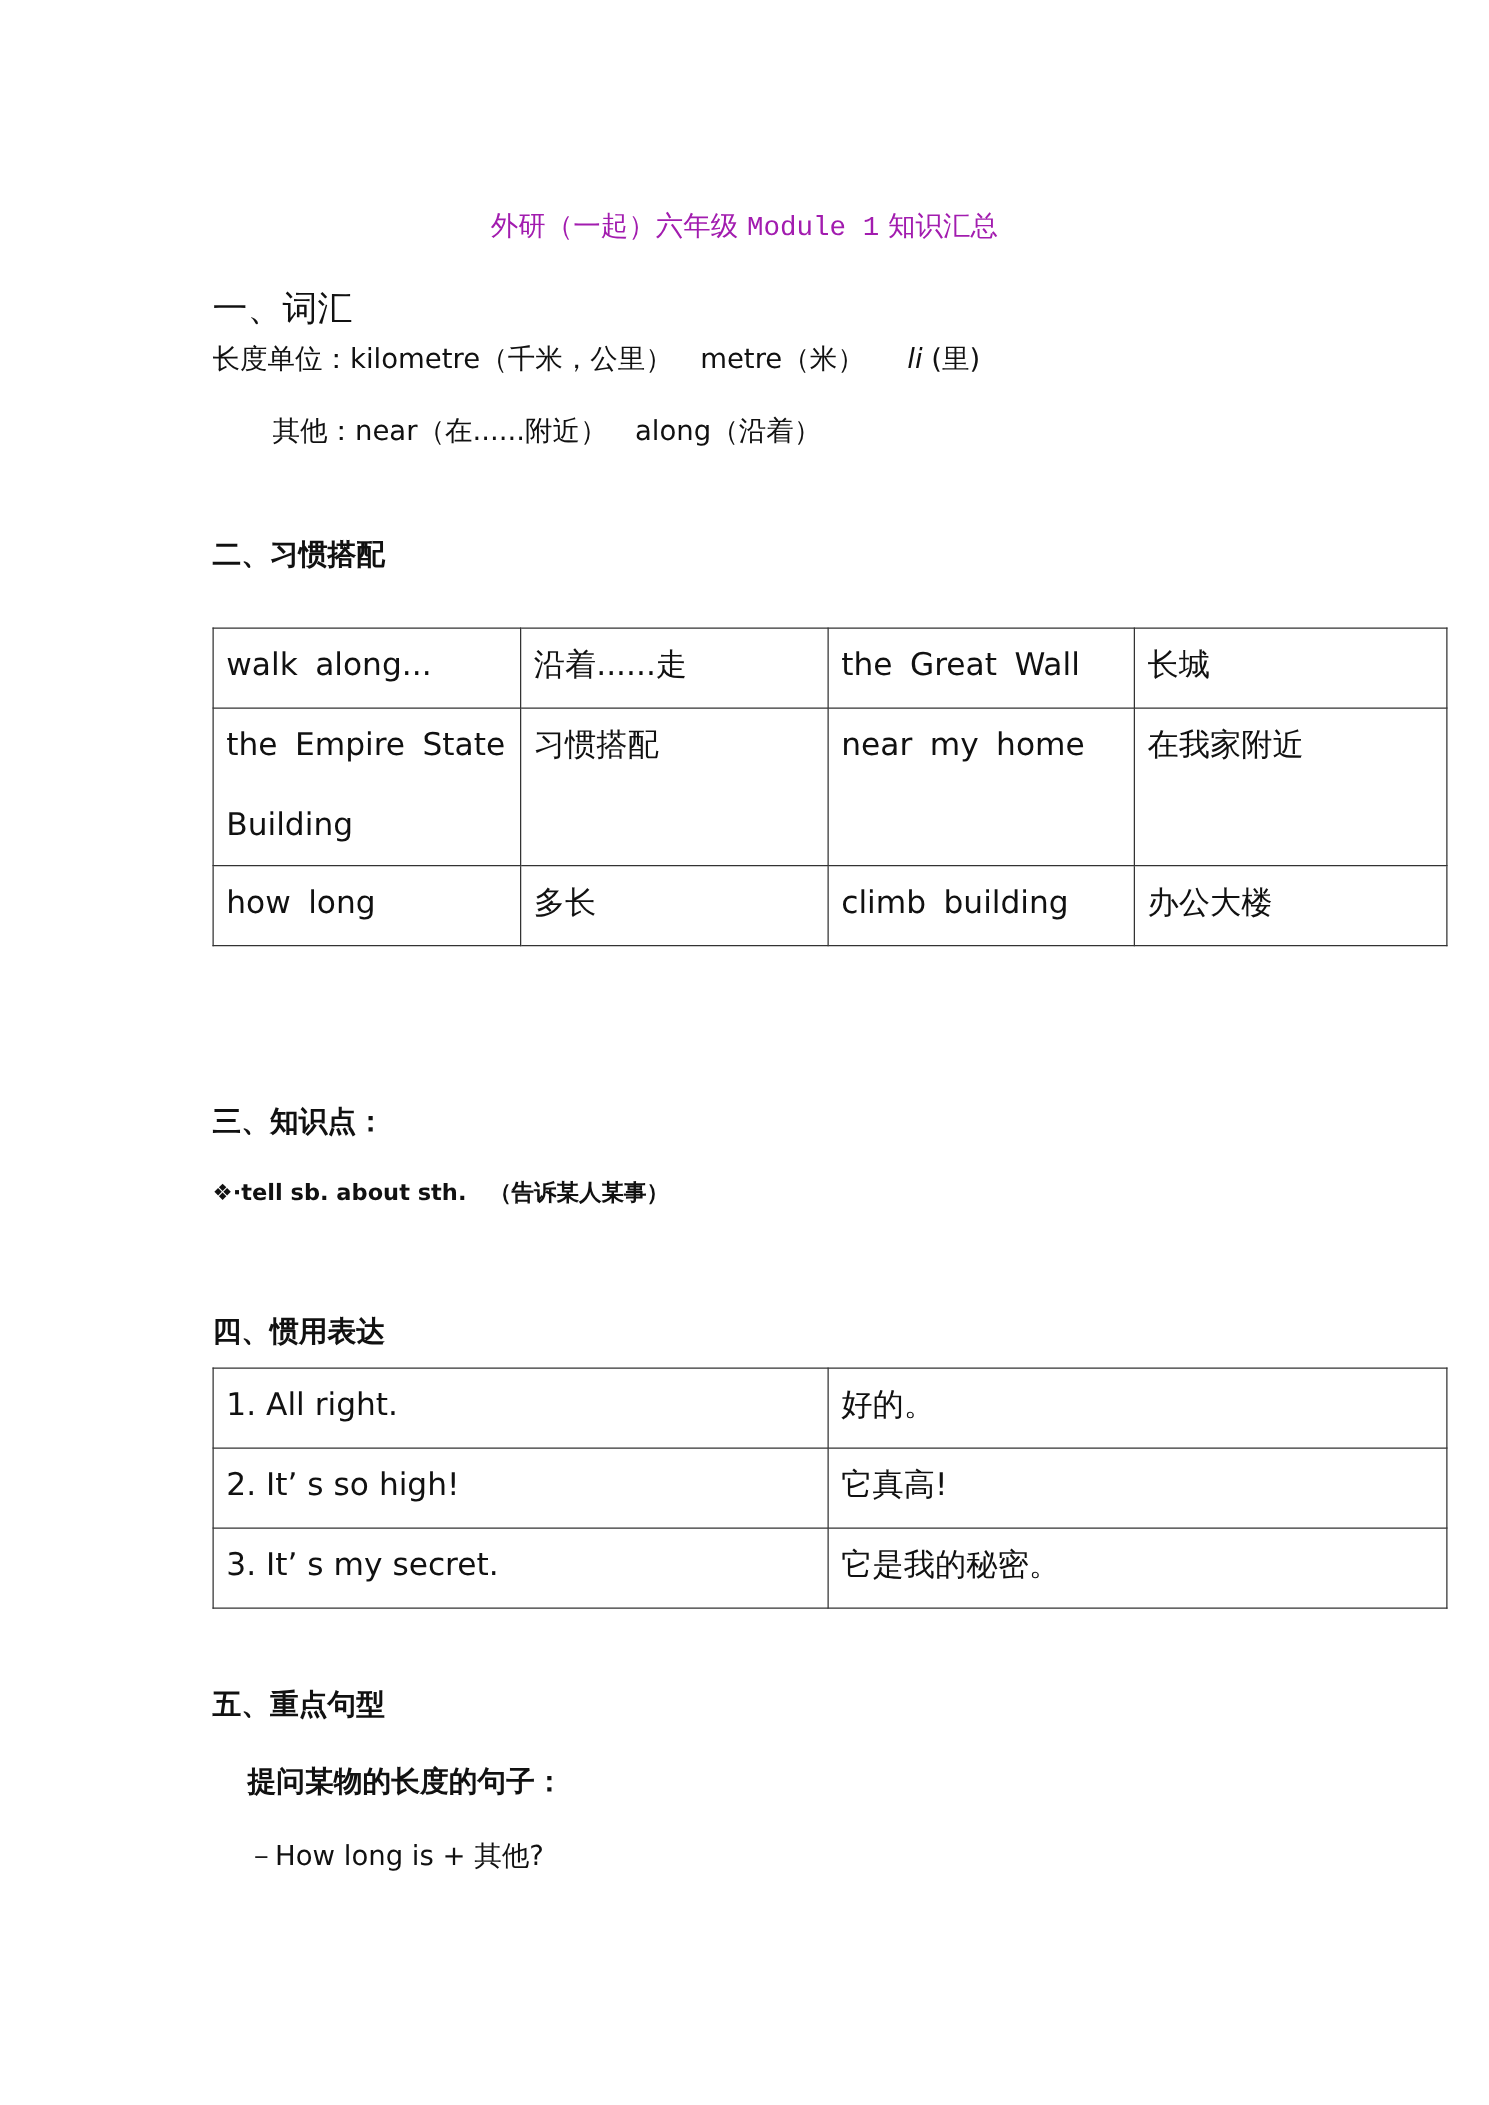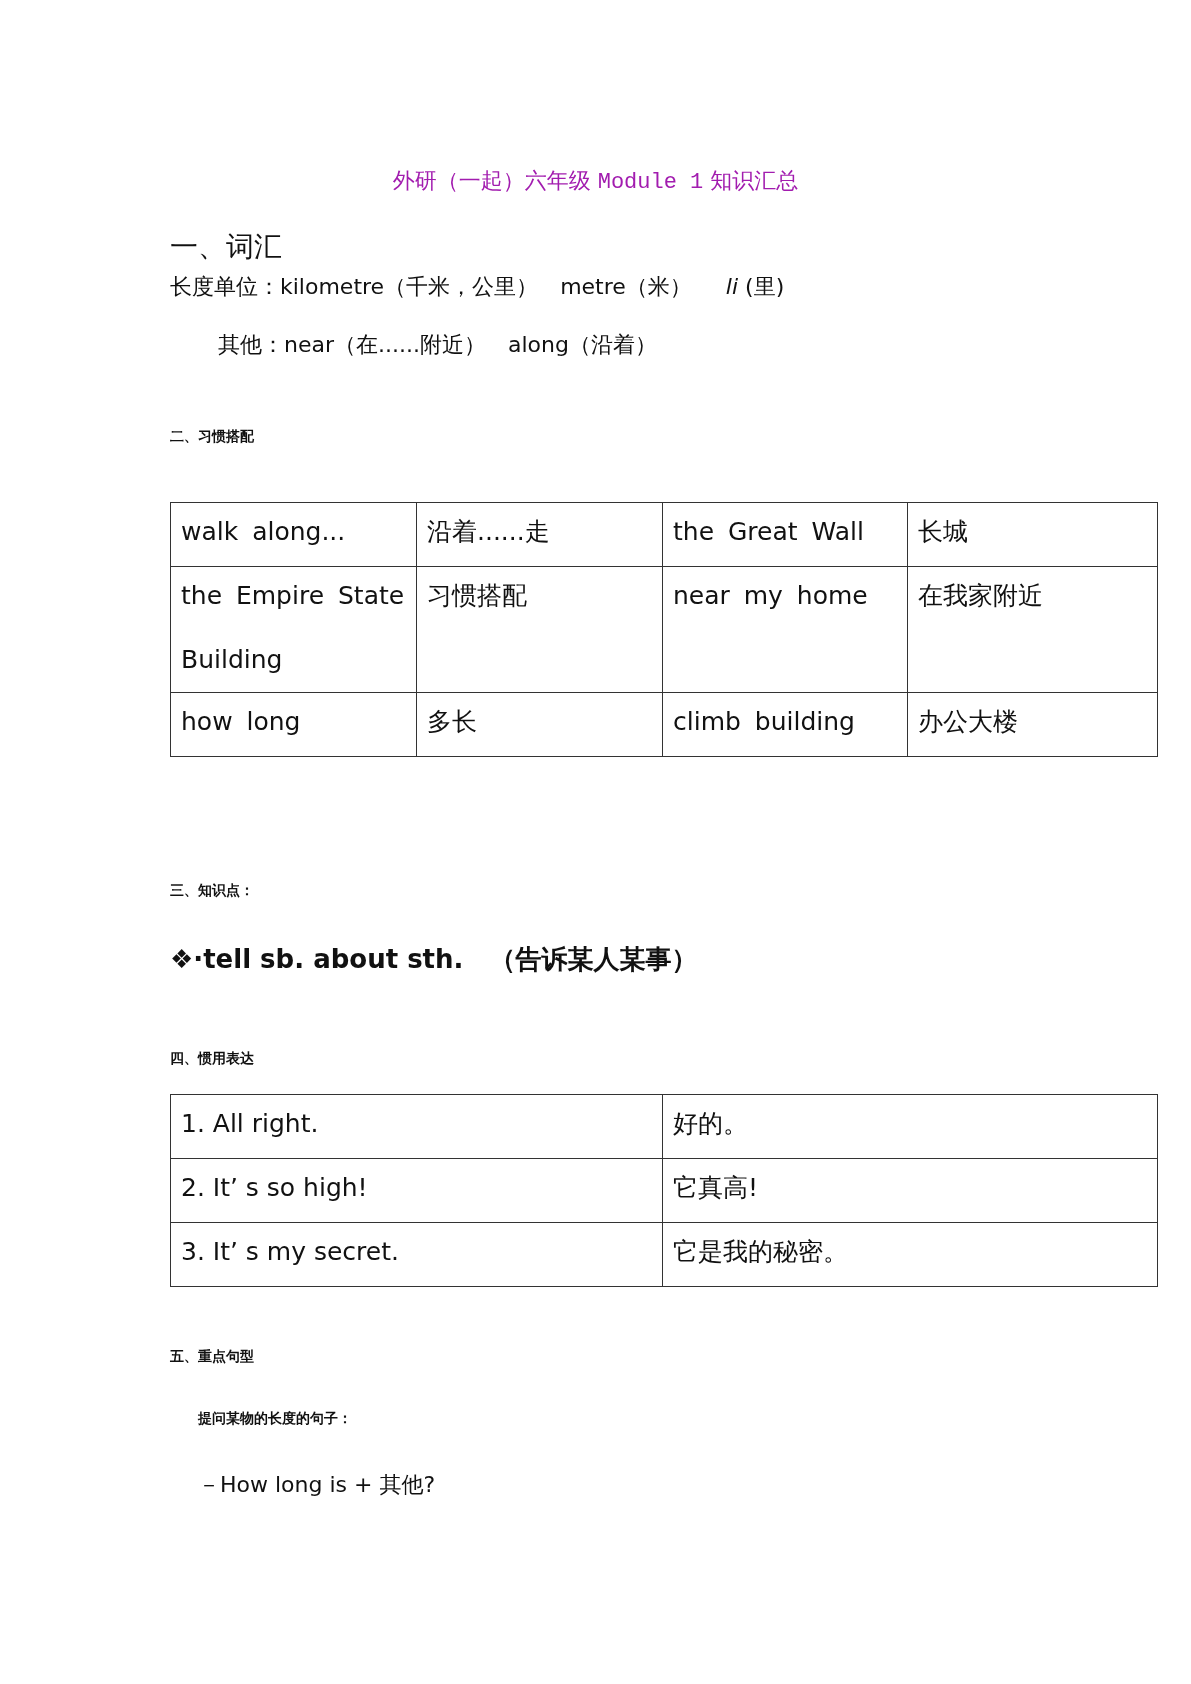--- a/index.html
+++ b/index.html
@@ -3,21 +3,21 @@
 <meta charset="utf-8">
 <style>
   html, body { margin: 0; padding: 0; background: #ffffff; }
   body { width: 1191px; height: 1684px; position: relative; overflow: hidden;
          font-family: "DejaVu Sans", "Liberation Sans", sans-serif; color: #111; }
   .abs { position: absolute; white-space: nowrap; }
   .title { left: 0; width: 1191px; top: 166px; text-align: center; font-size: 22px;
            font-family: "DejaVu Serif", "Liberation Serif", serif; color: #a21caf; }
   .title .mono { font-family: "Liberation Mono", "DejaVu Sans Mono", monospace; }
   .h { font-size: 28px; }
-  .hb { font-size: 14px; font-weight: bold; }
+  .hb { font-size: 23px; font-weight: bold; }
   .line { font-size: 22px; }
   .it { font-style: italic; }
   table.grid { position: absolute; border-collapse: collapse; table-layout: fixed; }
   table.grid td { border: 1.5px solid #333; vertical-align: top; padding: 16px 10px 0 10px;
                   font-size: 25px; line-height: 26px; box-sizing: border-box; }
   .t1 { left: 170px; top: 502px; width: 987px; }
   .t1 td { height: 64px; }
   .t1 tr.tall td { height: 126px; }
   .t1 .wrap { white-space: normal; word-break: break-all; line-height: 64px; margin-top: -19px; }
   .t2 { left: 170px; top: 1094px; width: 987px; }
@@ -68,21 +68,21 @@
   <tr>
     <td>how long</td>
     <td>多长</td>
     <td>climb building</td>
     <td>办公大楼</td>
   </tr>
 </tbody>
   </table>
 
 <div class="abs hb" style="left:170px; top:882px;">三、知识点：</div>
-<div class="abs hb" style="left:170px; top:942px; font-size:26px;">❖·tell sb. about sth.　（告诉某人某事）</div>
+<div class="abs hb" style="left:170px; top:942px; font-size:18px;">❖·tell sb. about sth.　（告诉某人某事）</div>
 
 <div class="abs hb" style="left:170px; top:1050px;">四、惯用表达</div>
 <table class="grid t2">
   <colgroup>
       <col style="width:492px">
       <col style="width:495px">
     </colgroup>
   <tbody>
       <tr>
     <td>1. All right.</td>

